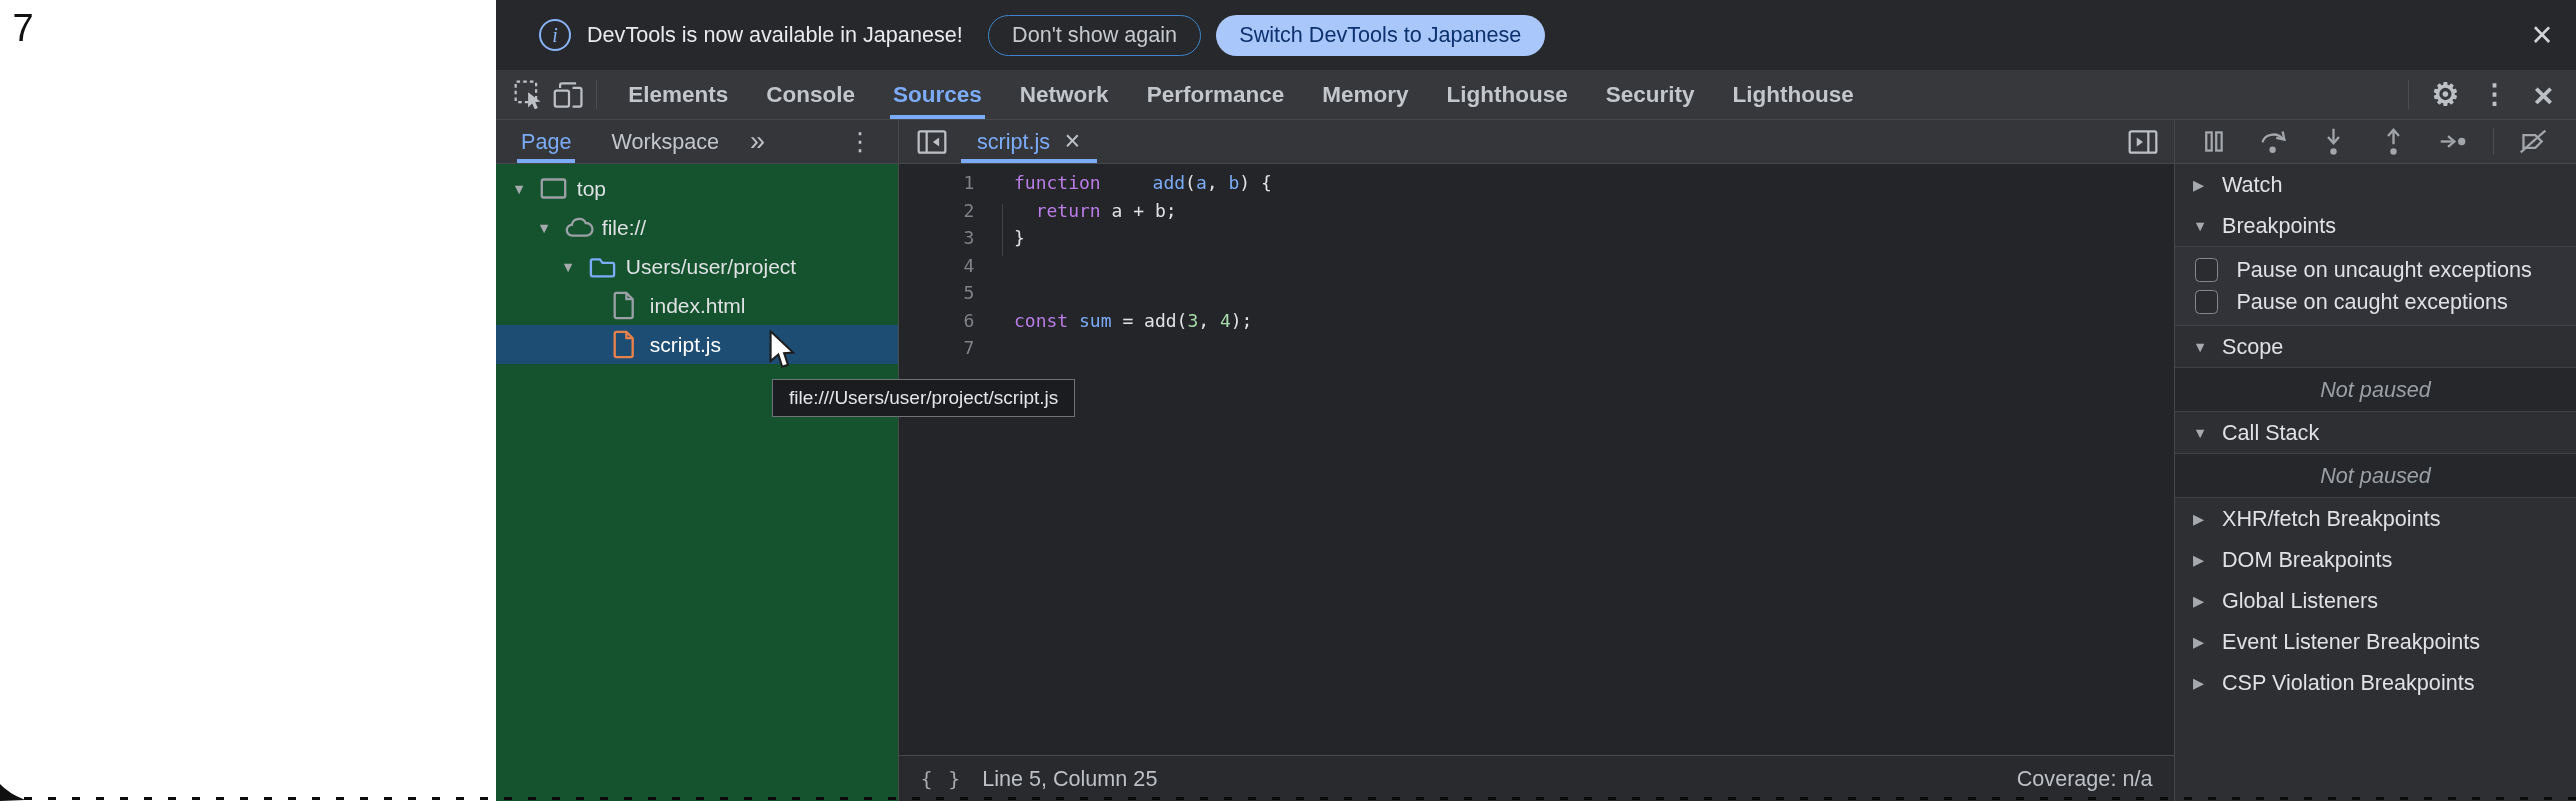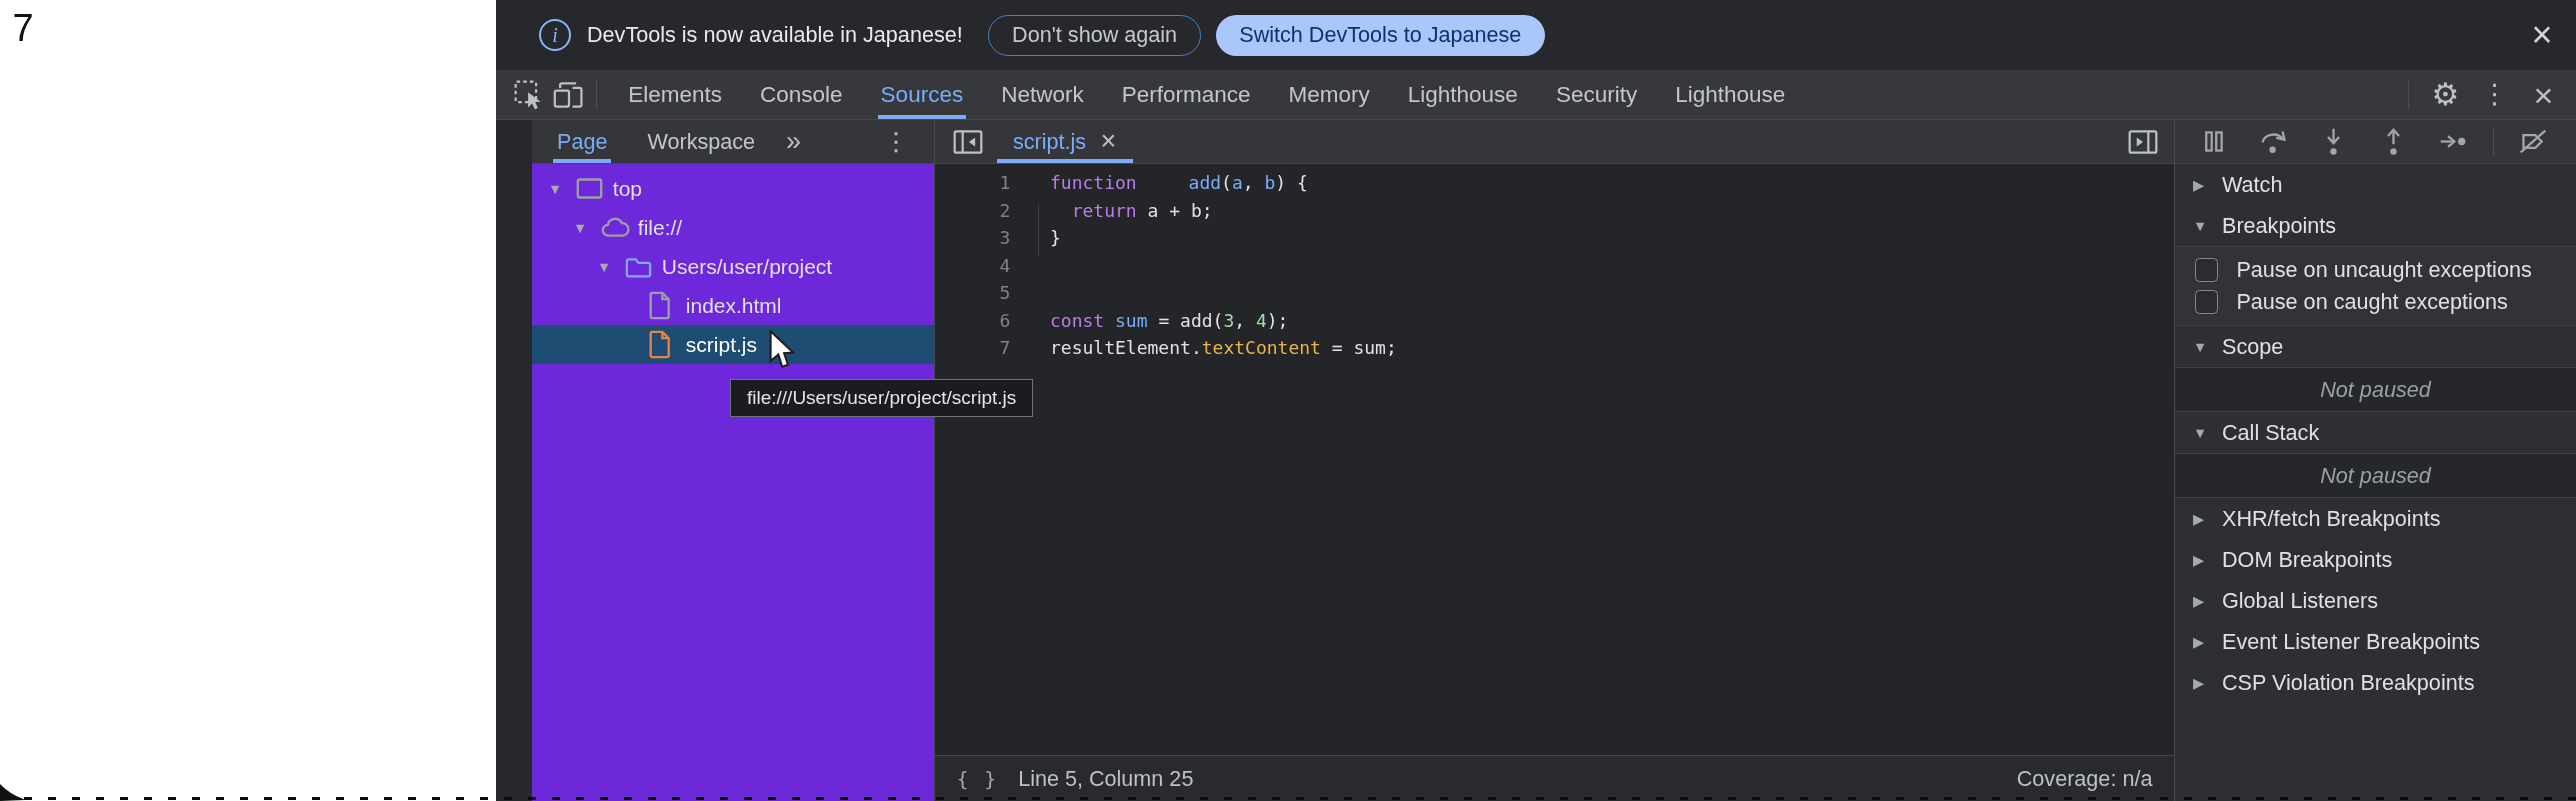--- a/index.html
+++ b/index.html
@@ -21,61 +21,61 @@
   #banner-msg { font-size:21.6px; color:#e8eaed; margin-right:9px; white-space:nowrap; }
   #banner-buttons { display:flex; align-items:center; gap:14.4px; }
   .pill { height:41px; border-radius:21px; padding:0 23.4px; font-size:21.6px; display:flex;
     align-items:center; white-space:nowrap; cursor:default; }
   .pill.filled { background:#a9c7fa; color:#0d316e; }
   .pill.outline { background:transparent; border:1.8px solid #3d85cc; color:#c6c9cd; }
   #banner-close { margin-left:auto; font-size:36px; color:#d2d4d8; line-height:1; }
 
   
   #tabbar { height:50px; flex:0 0 50px; background:#37383c; display:flex; align-items:center;
-    padding:0 12.6px; border-bottom:0.9px solid #47484c; }
+    padding:0 12.6px; border-bottom:0.9px solid #47484c;font-weight:bold; }
   .tb-ic { color:#bdc1c6; display:flex; align-items:center; justify-content:center;
     width:40px; height:40px; flex:0 0 auto; }
   .tb-ic svg { display:block; }
   .tb-sep { width:0.9px; height:29px; background:#4c4d51; margin:0 7.2px; flex:0 0 0.9px; }
   #main-tabs { display:flex; align-items:center; height:100%; margin-left:5.4px; }
   .main-tab { position:relative; height:100%; display:flex; align-items:center; padding:0 19px;
     font-size:22.5px; color:#c3c7cc; white-space:nowrap; gap:9px; }
   .main-tab.active { color:#7cacf8; }
   .main-tab.active::after { content:""; position:absolute; left:16px; right:16px; bottom:0;
     height:4.5px; background:#7cacf8; }
   .glyph-ic { font-size:27px; line-height:1; }
   #tabbar-right { margin-left:auto; display:flex; align-items:center; gap:9px; }
 
   
   #main-row { flex:1; display:flex; min-height:0; }
 
   
-  #navigator { width:403px; flex:0 0 403px; background:#6d28d9; border-right:0.9px solid #47484c;
-    display:flex; flex-direction:column;margin-left:36px; }
+  #navigator { width:403px; flex:0 0 403px; background:#14532d; border-right:0.9px solid #47484c;
+    display:flex; flex-direction:column; }
   #nav-toolbar { height:44px; flex:0 0 44px; background:#35363a; border-bottom:0.9px solid #47484c;
     display:flex; align-items:center; padding:0 18px 0 25px; }
   #nav-tabs { display:flex; align-items:center; height:100%; gap:40px; }
   .nav-tab { position:relative; height:100%; display:flex; align-items:center; font-size:21.6px;
     color:#c3c7cc; }
   .nav-tab.active { color:#7cacf8; }
   .nav-tab.active::after { content:""; position:absolute; left:-3.6px; right:-3.6px; bottom:0;
     height:3.6px; background:#7cacf8; }
   .nav-chev { font-size:27px; color:#bdc1c6; margin-left:31px; }
   .nav-kebab { margin-left:auto; font-size:25px; }
   #tree { padding-top:5.4px; }
   .tree-row { height:39px; display:flex; align-items:center; font-size:21px; color:#dfe1e5;
     white-space:nowrap; }
   .tree-row.selected { background:#1e4d74; color:#ffffff; }
   .tree-arrow { width:27px; flex:0 0 27px; font-size:14.4px; color:#a6a9ad; text-align:left; }
   .tree-row.selected .tree-arrow { color:#e4e8ec; }
   .tree-ic { width:36px; flex:0 0 36px; display:flex; align-items:center; }
   .tree-label { margin-left:1.8px; }
 
   
-  .tooltip { position:absolute; left:730px; top:379px; height:38px; display:flex; align-items:center;
+  .tooltip { position:absolute; left:772px; top:379px; height:38px; display:flex; align-items:center;
     padding:0 16px; background:#1b1c1f; border:0.9px solid #6f7276; color:#e4e6e9; font-size:19px;
     white-space:nowrap; z-index:40; }
   #nav-cursor { position:absolute; left:768px; top:330px; z-index:50; }
   #corner-cursor { position:absolute; left:0; top:783px; z-index:60; }
   #bottom-dashes { position:absolute; left:0; bottom:0.9px; width:2576px; height:2.7px; z-index:55;
     background:repeating-linear-gradient(90deg,#0b0b0b 0 8px, transparent 8px 24px); }
 
   
   #editor { flex:1; min-width:0; display:flex; flex-direction:column; background:#242528; }
   #tabstrip { height:44px; flex:0 0 44px; background:#35363a; border-bottom:0.9px solid #47484c;
@@ -297,21 +297,20 @@
               </div>
               <div class="code-line">
                 <span class="gutter">5</span>
               </div>
               <div class="code-line">
                 <span class="gutter">6</span>
                 <span class="code-text"><span class="tok-keyword">const</span><span> </span><span class="tok-var">sum</span><span> = add(</span><span class="tok-number">3</span><span>, </span><span class="tok-number">4</span><span>);</span></span>
               </div>
               <div class="code-line">
                 <span class="gutter">7</span>
-                <span class="code-text"><span>resultElement.</span><span class="tok-property">textContent</span><span> = sum;</span></span>
               </div>
             </div>
         </div>
         <div id="statusbar">
           <span id="pp-ic">{ }</span>
           <span id="pos">Line 5, Column 25</span>
           <span id="coverage">Coverage: n/a</span>
         </div>
       </div>
 

